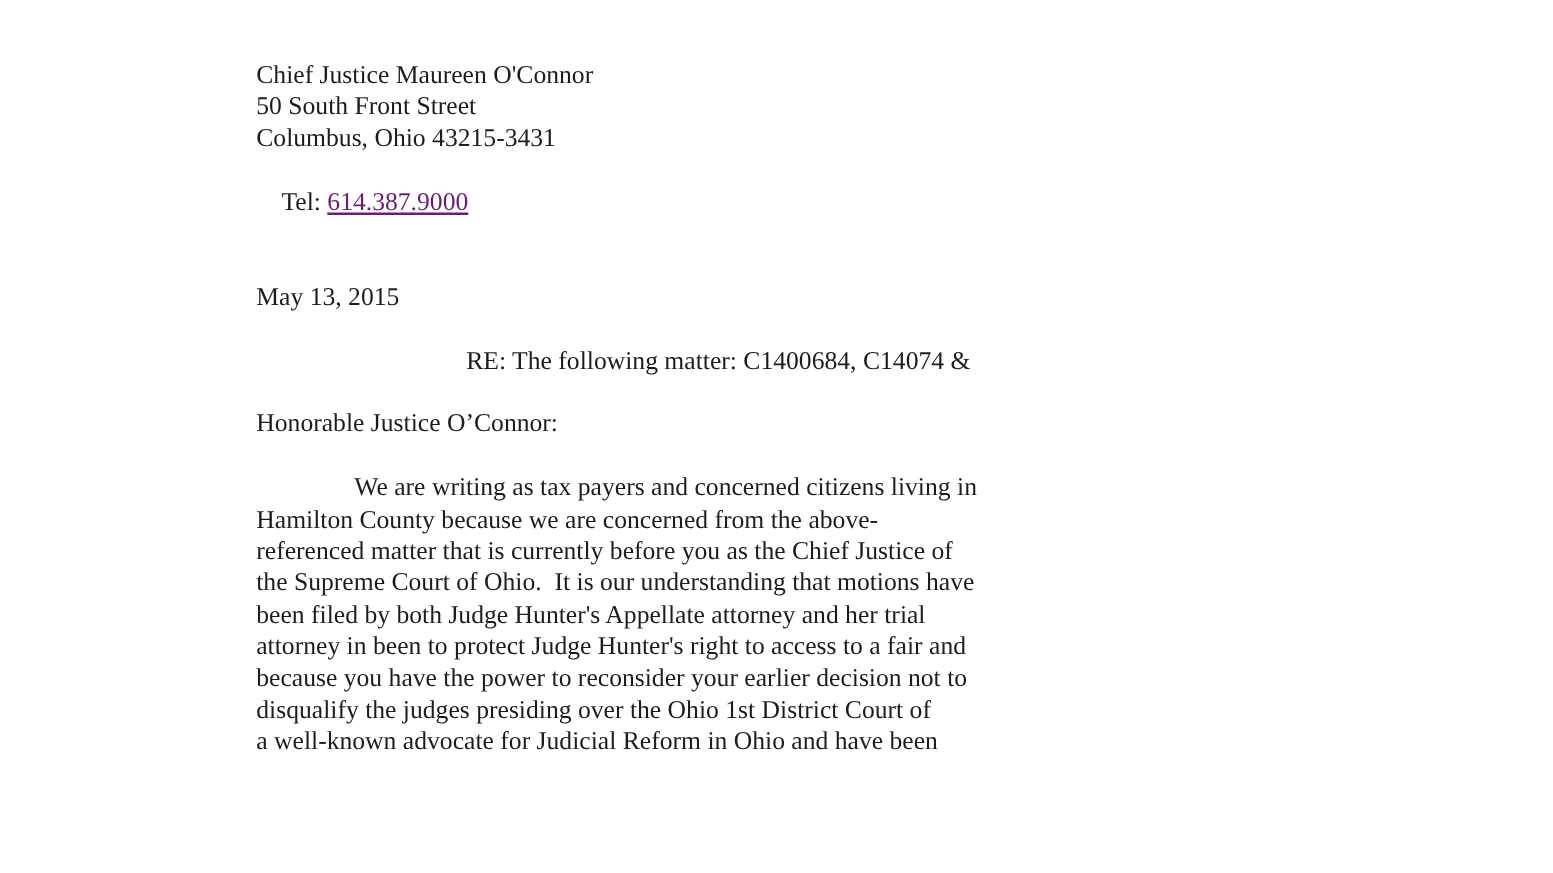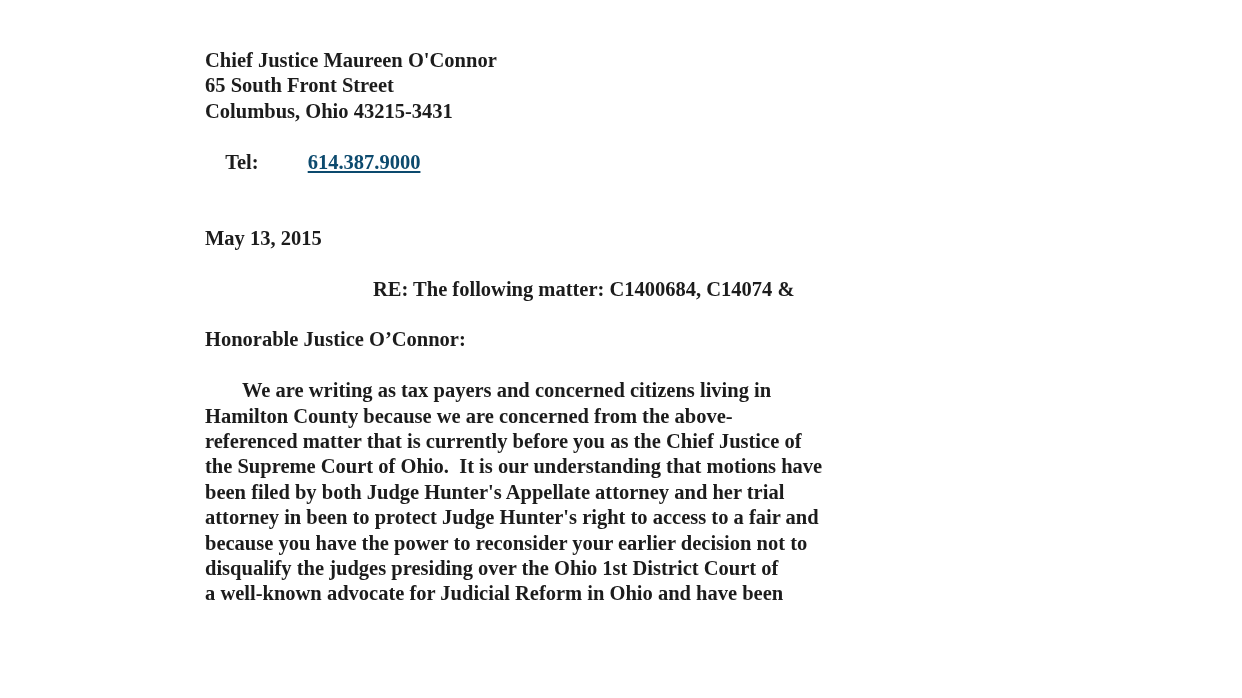--- a/index.html
+++ b/index.html
@@ -15,38 +15,36 @@
     left: 205px;
     top: 48px;
     width: 618px;
     color: #1c1c1c;
     font-size: 20.5px;
     line-height: 25.4px;
   }
   .line {
     white-space: pre;
     min-height: 25.4px;
-    font-weight: bold;
   }
   .indent-re { padding-left: 168px; }
-  .indent-para { padding-left: 37px; }
+  .indent-para { padding-left: 37px; text-align: center; }
   a.phone-link, .phone-link {
-    color: #0c4a6e;
+    color: #701a75;
     text-decoration: underline;
     cursor: pointer;
-    margin-left: 44px;
   }
 </style>
 </head>
 <body>
 
 <div class="letter">
 
   <div class="line">Chief Justice Maureen O'Connor</div>
-  <div class="line">65 South Front Street</div>
+  <div class="line">50 South Front Street</div>
   <div class="line">Columbus, Ohio 43215-3431</div>
   <div class="line">
     <span>Tel: </span><a class="phone-link">614.387.9000</a>
   </div>
 
   <div class="line"></div>
 
   <div class="line">May 13, 2015</div>
 
   <div class="line"></div>

